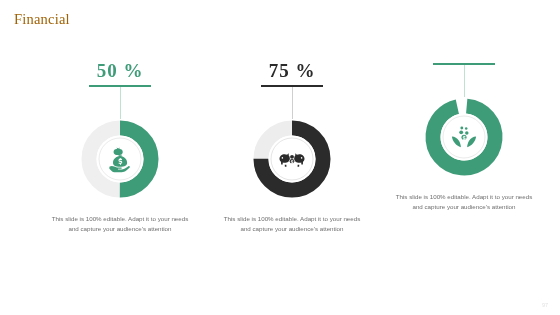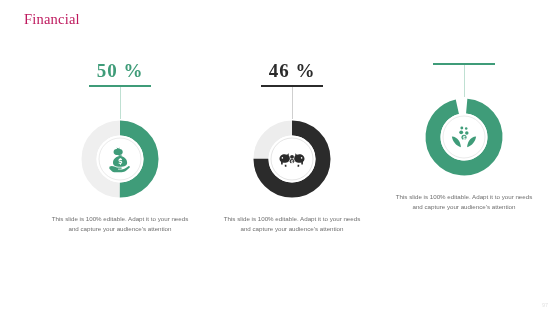--- a/index.html
+++ b/index.html
@@ -18,25 +18,25 @@
 
   .slide {
     position: absolute;
     inset: 0;
     background: #ffffff;
   }
 
   
   .slide-title {
     position: absolute;
-    left: 24px;
+    left: 14px;
     top: 11px;
     font-family: "Liberation Serif", serif;
     font-size: 14.5px;
-    color: #be185d;
+    color: #a16207;
     letter-spacing: 0.2px;
     white-space: nowrap;
   }
 
   
   .columns {
     position: absolute;
     left: 12px;
     top: 60px;
     width: 560px;
@@ -176,21 +176,21 @@
           </svg>
         </div>
       </div>
 
       <div class="caption">This slide is 100% editable. Adapt it to your needs and capture your audience's attention</div>
     </div>
 
     <div class="col theme-dark">
 
       <div class="pct-block">
-        <div class="pct-value">46 %</div>
+        <div class="pct-value">75 %</div>
         <div class="pct-rule"></div>
       </div>
 
       <div class="connector"></div>
 
       <div class="donut-wrap">
         <svg class="donut-svg" viewBox="0 0 80 80">
           <circle cx="40" cy="40" r="31" fill="none" stroke="#ededed" stroke-width="15"></circle>
 
           <circle cx="40" cy="40" r="31" fill="none" stroke="#2b2b2b" stroke-width="15" stroke-dasharray="146.08 194.78" transform="rotate(-90 40 40)"></circle>

